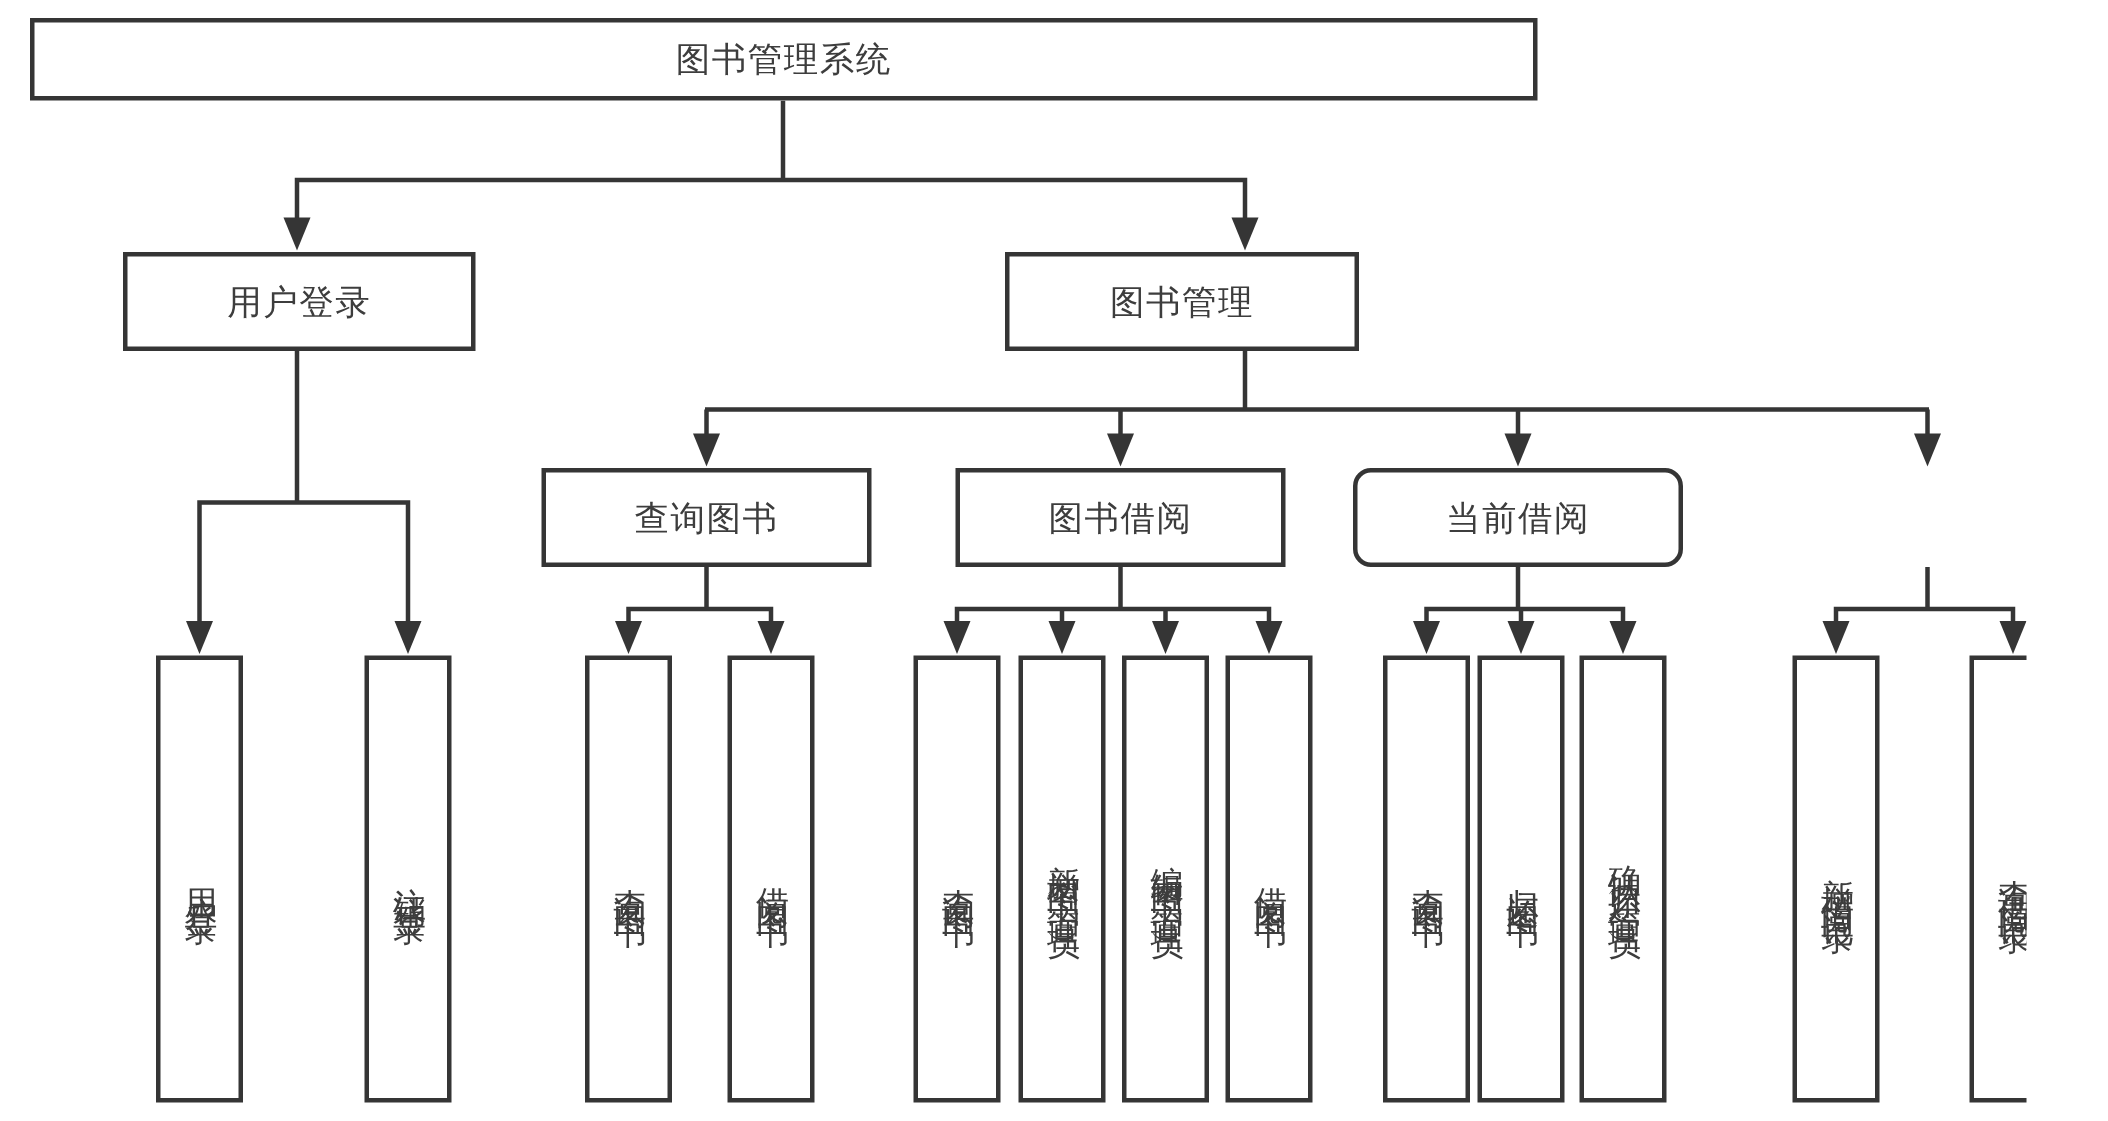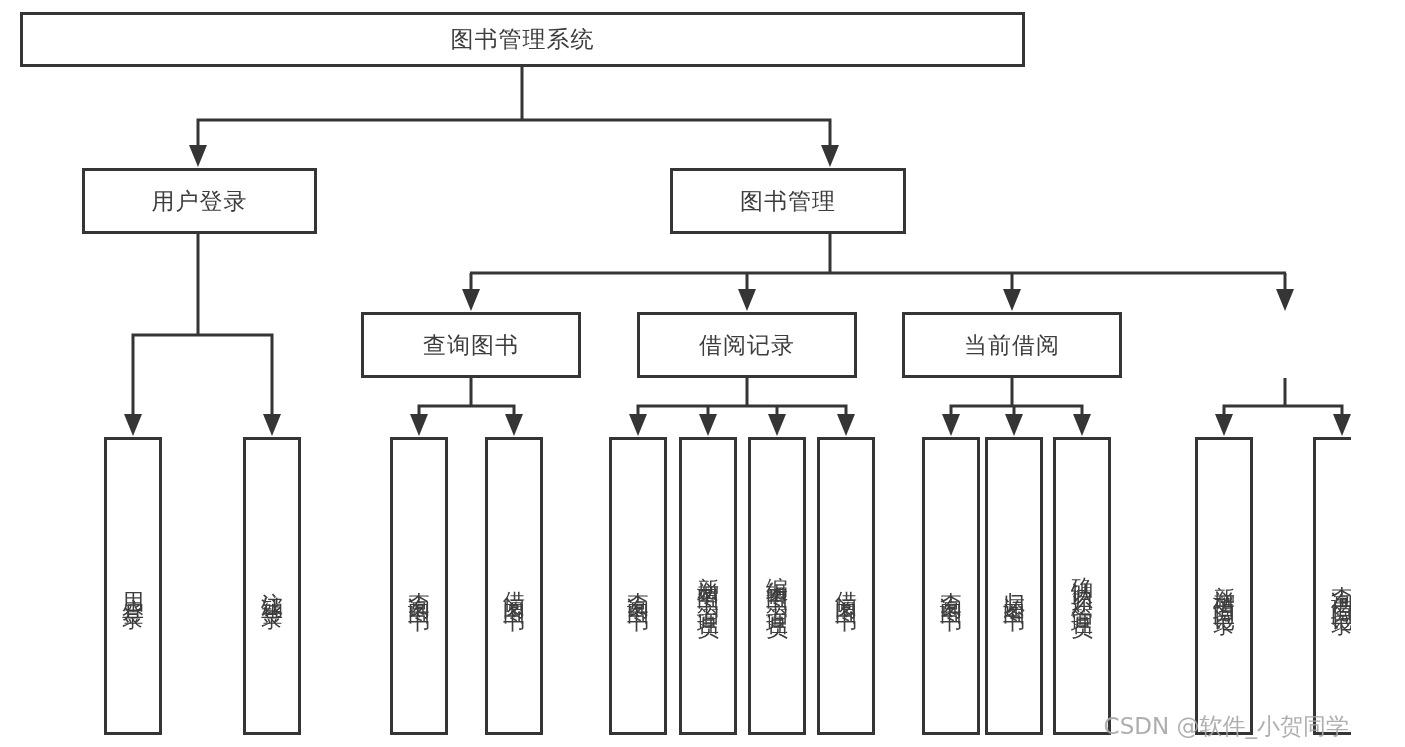--- a/index.html
+++ b/index.html
@@ -88,36 +88,35 @@
       <polygon points="1333,414 1351,414 1342,436"></polygon>
     </g>
   </svg>
 
   <div class="node h-box" style="left:20px; top:12px; width:1005px; height:55px;">图书管理系统</div>
 
   <div class="node h-box" style="left:82px; top:168px; width:235px; height:66px;">用户登录</div>
   <div class="node h-box" style="left:670px; top:168px; width:236px; height:66px;">图书管理</div>
 
   <div class="node h-box" style="left:361px; top:312px; width:220px; height:66px;">查询图书</div>
-  <div class="node h-box" style="left:637px; top:312px; width:220px; height:66px;">借阅记录</div>
-  <div class="node h-box" style="left:902px; top:312px; width:220px; height:66px;">当前借阅</div>
+  <div class="node h-box" style="left:637px; top:312px; width:220px; height:66px;">图书借阅</div>
+  <div class="node h-box" style="left:902px; top:312px; width:220px; height:66px;border-radius:12px;">当前借阅</div>
 
   <div class="node v-box" style="left:104px;">用户登录</div>
   <div class="node v-box" style="left:243px;">注销登录</div>
 
   <div class="node v-box" style="left:390px;">查询图书</div>
   <div class="node v-box" style="left:485px;">借阅图书</div>
 
   <div class="node v-box" style="left:609px;">查询图书</div>
   <div class="node v-box" style="left:679px;">新增图书（管理员）</div>
   <div class="node v-box" style="left:748px;">编辑图书（管理员）</div>
   <div class="node v-box" style="left:817px;">借阅图书</div>
 
   <div class="node v-box" style="left:922px;">查询图书</div>
   <div class="node v-box" style="left:985px;">归还图书</div>
   <div class="node v-box" style="left:1053px;">确认归还（管理员）</div>
 
   <div class="node v-box" style="left:1195px;">新增借阅记录</div>
   <div class="node v-box" style="left:1313px;">查询借阅记录</div>
 
-  <div class="watermark">CSDN @软件_小贺同学</div>
 
 </div>
 
 </body></html>

